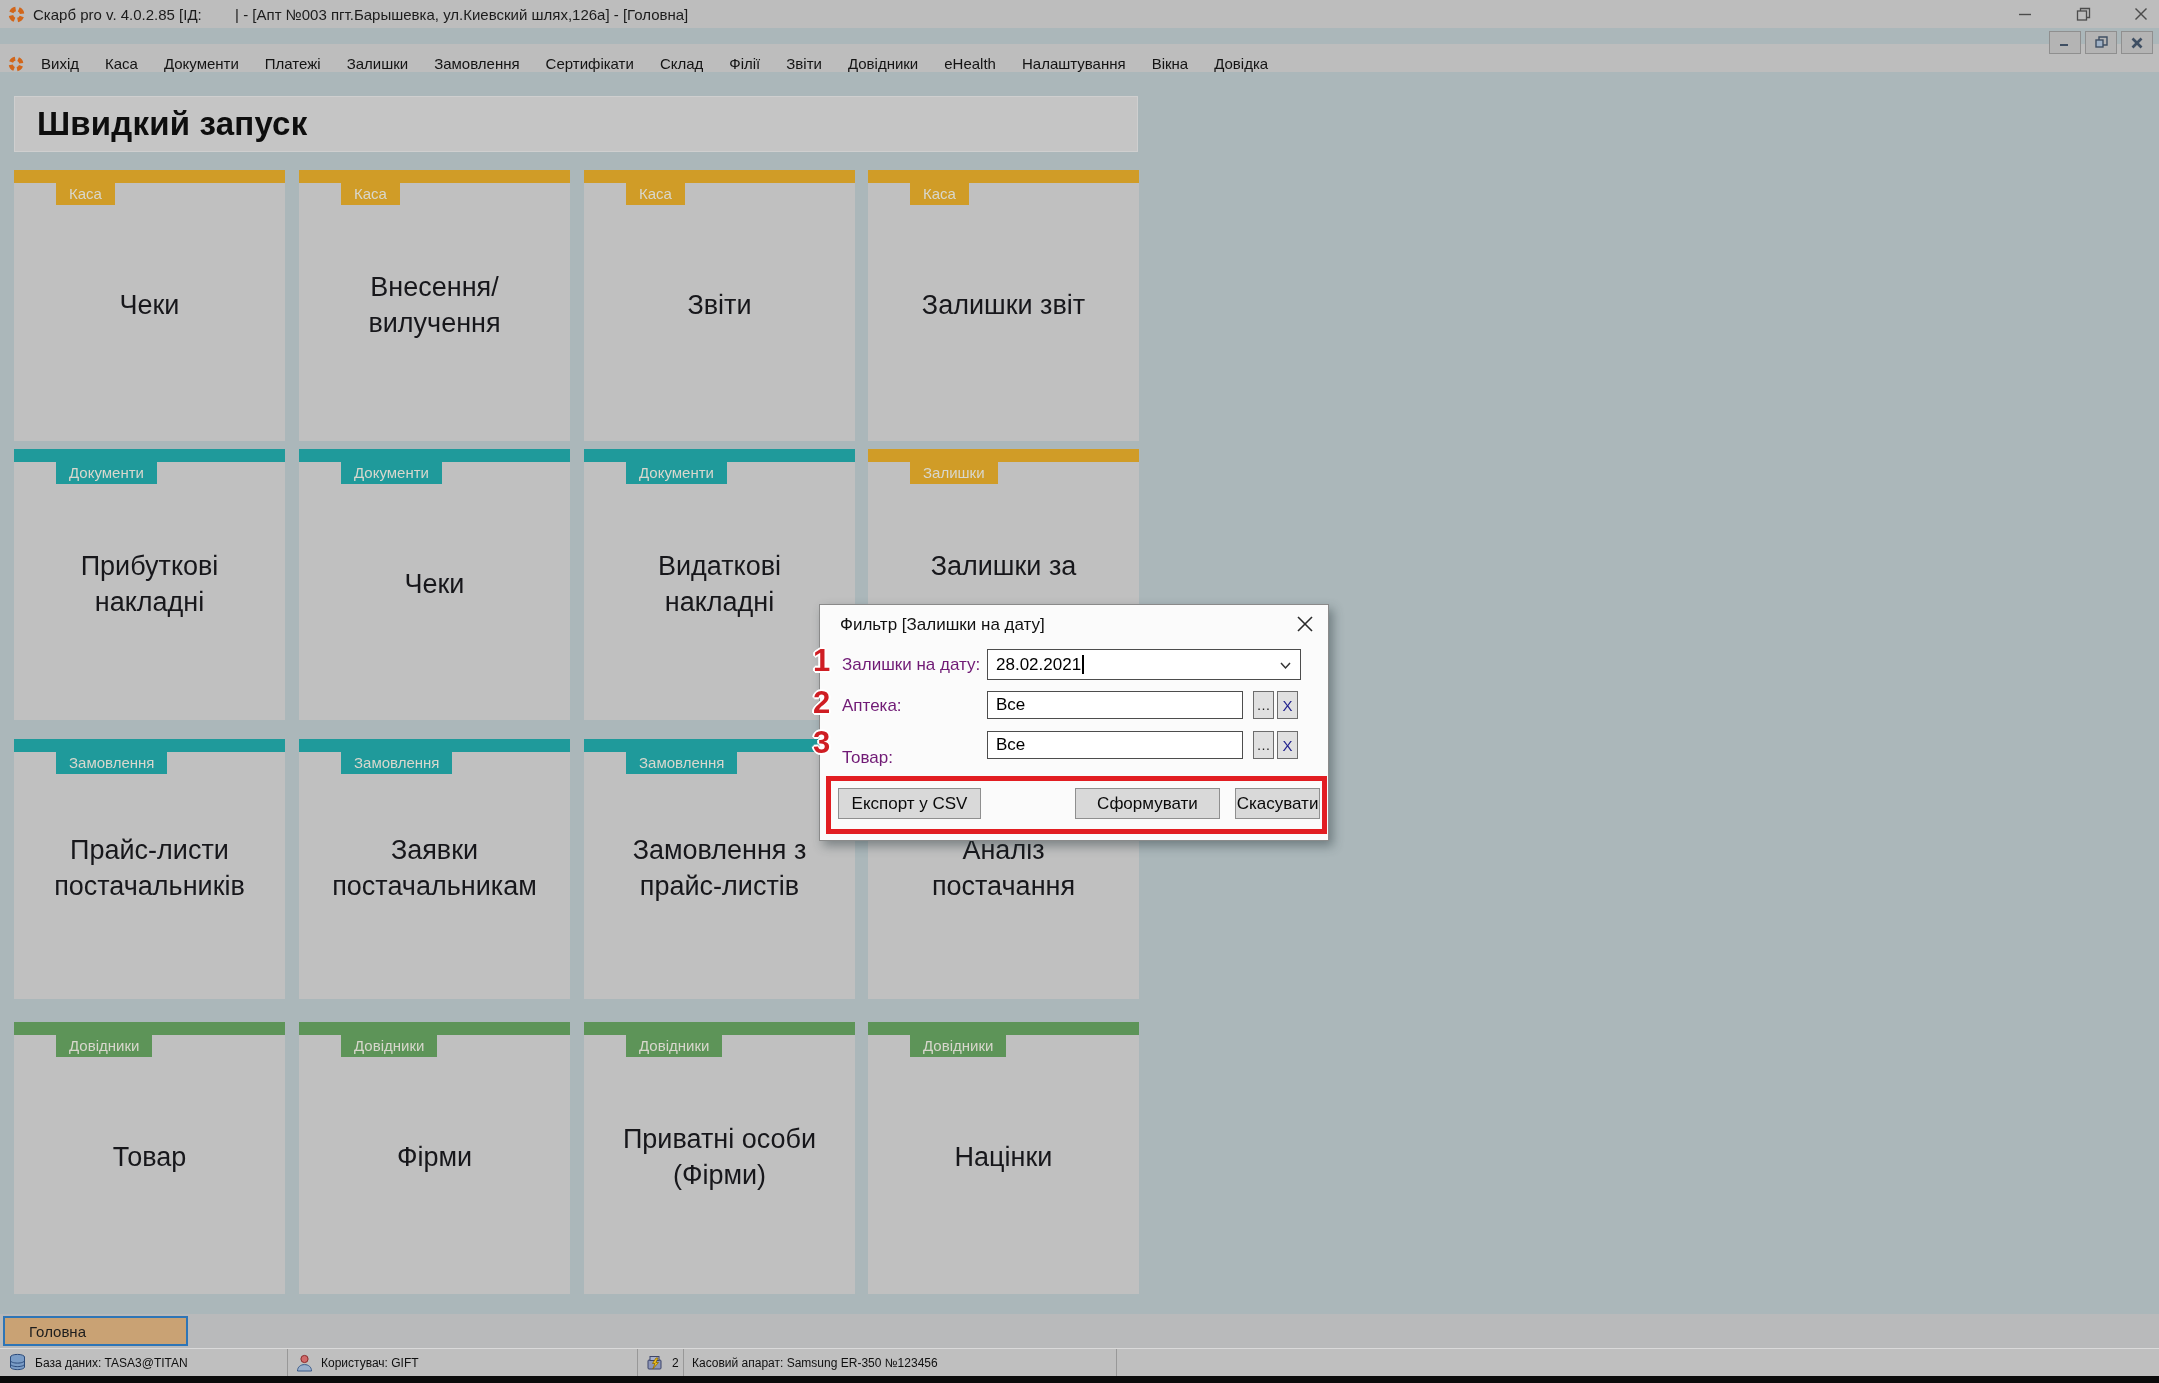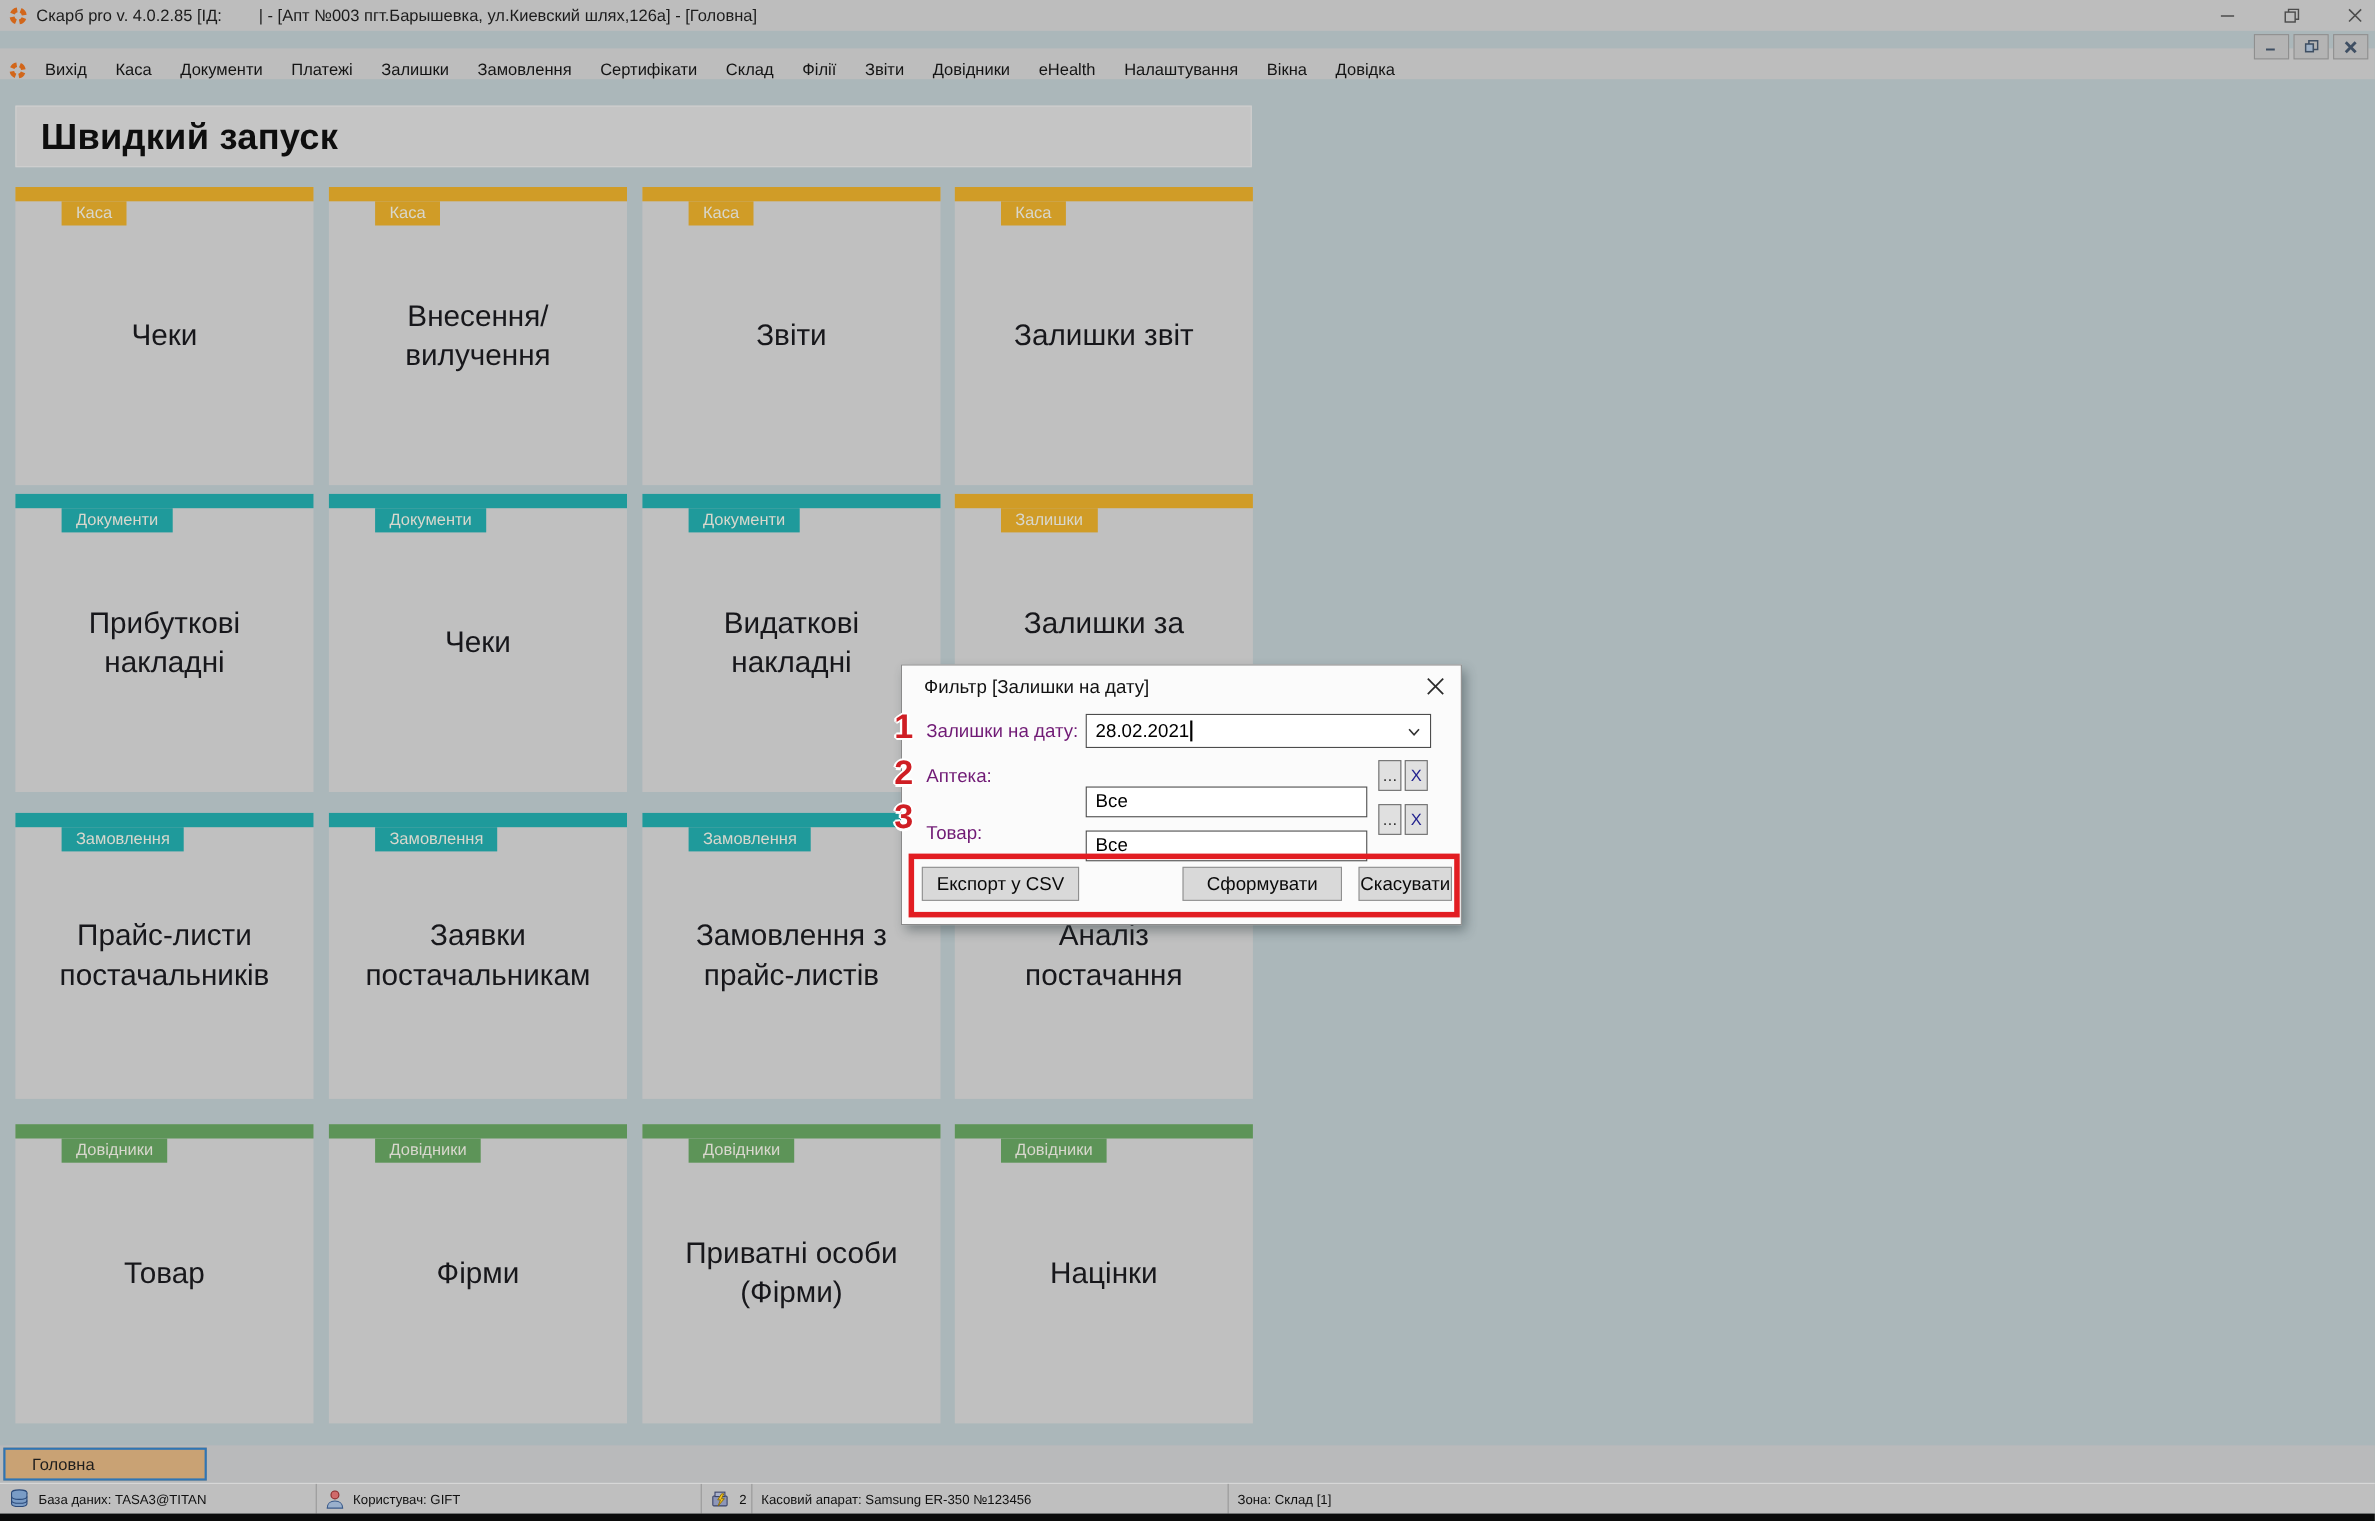--- a/index.html
+++ b/index.html
@@ -41,21 +41,21 @@
   .dialog { position:absolute; left:819px; top:604px; width:510px; height:237px; background:#fbfbfb;
             border:1px solid #8a8a8a; z-index:10; box-shadow:4px 5px 10px rgba(40,55,60,.45); }
   .dialog-title { position:absolute; left:20px; top:10px; font-size:17px; color:#111; }
   .dialog-close { position:absolute; right:14px; top:10px; width:18px; height:18px; }
   .dlg-label { position:absolute; left:22px; font-size:17px; color:#701a75; }
   .dlg-combo { position:absolute; left:167px; width:314px; height:31px; background:#fff;
                border:1px solid #4d4d4d; display:flex; align-items:center; padding:0 8px; font-size:17px; color:#000; }
   .caret { display:inline-block; width:1.5px; height:19px; background:#000; margin-left:1px; }
   .combo-chevron { position:absolute; right:8px; top:9px; }
   .dlg-field { position:absolute; left:167px; width:256px; height:28px; background:#fff;
-               border:1px solid #4d4d4d; display:flex; align-items:center; padding:0 8px; font-size:17px; color:#000;margin-top:24px; }
+               border:1px solid #4d4d4d; display:flex; align-items:center; padding:0 8px; font-size:17px; color:#000; }
   .mini-btn { position:absolute; width:21px; height:28px; background:#e0e0e0; border:1px solid #6d6d6d;
               display:flex; align-items:center; justify-content:center; font-size:14px; color:#222; }
   .mini-x { color:#23238f; font-size:15px; }
   .dlg-btn { position:absolute; top:183px; height:31px; background:#d9d9d9; border:1px solid #8f8f8f;
              font-size:17px; color:#0a0a0a; display:flex; align-items:center; justify-content:center;
              font-family:"Liberation Sans", sans-serif; }
   .red-rect { position:absolute; left:6px; top:171px; width:501px; height:58px;
               border:5px solid #e21d22; z-index:11; pointer-events:none; }
   .red-num { position:absolute; left:-7px; z-index:12; font-size:31px; font-weight:bold; color:#cf1e24;
              text-shadow:-2px 0 0 #fff, 2px 0 0 #fff, 0 -2px 0 #fff, 0 2px 0 #fff,
@@ -312,18 +312,15 @@
         <rect x="2" y="6" width="13" height="9" rx="1" fill="#8d96b8" stroke="#3c456a" stroke-width="1"></rect>
         <rect x="4" y="2.5" width="9" height="4" fill="#aab2cc" stroke="#3c456a" stroke-width="1"></rect>
         <path d="M10 4 L6.5 9.5 h2.5 L6.8 15 L12.5 8.5 h-2.6 L12 4 z" fill="#f2c21f" stroke="#8a6a00" stroke-width="0.8"></path>
       </svg>
     </span>
     <span>2</span>
   </div>
   <div class="status-sec" style="width:433px;">
     <span>Касовий апарат: Samsung ER-350 №123456</span>
   </div>
-  <div class="status-sec last">
-    <span>Зона: Склад [1]</span>
-  </div>
 </div>
 
 <div class="blackstrip"></div>
 
 </body></html>

